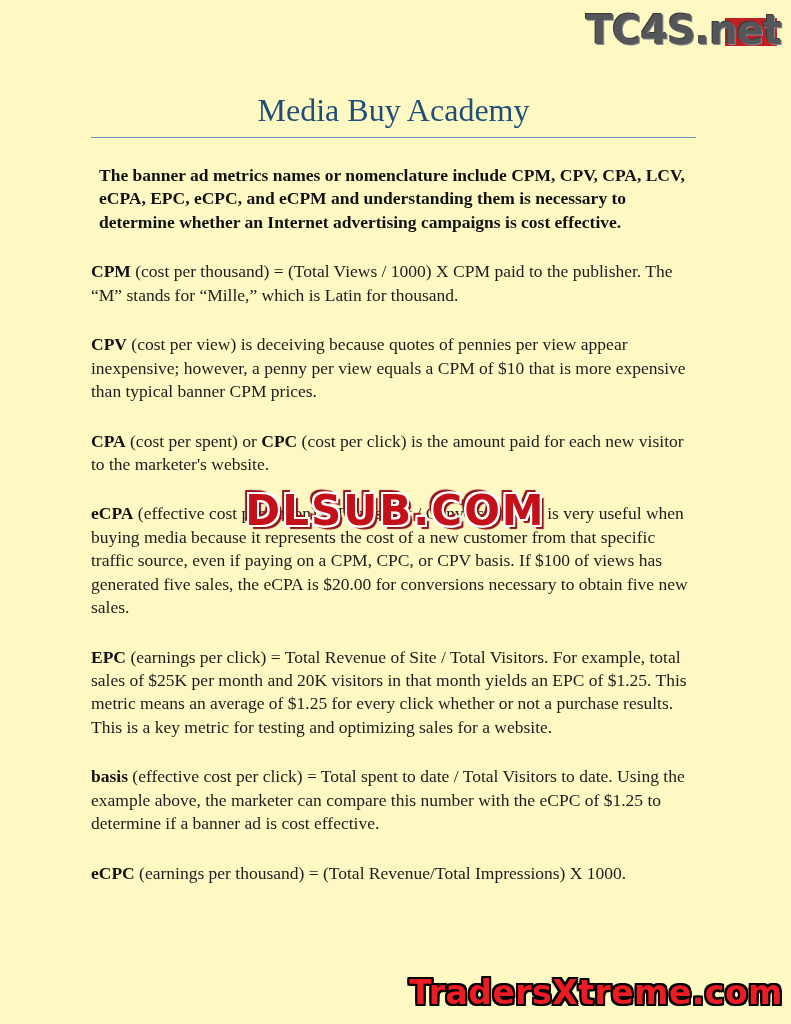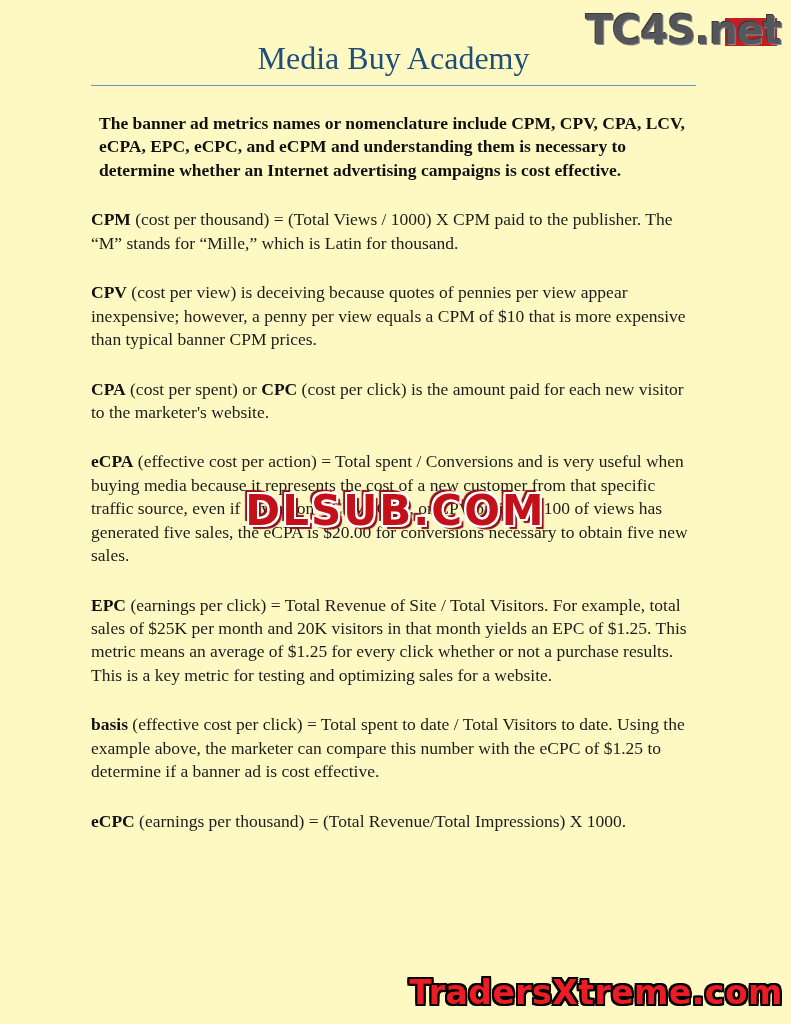--- a/index.html
+++ b/index.html
@@ -44,21 +44,21 @@
 
   .content {
     position: absolute;
     left: 91px;
     right: 95px;
     top: 0;
   }
 
   .doc-title {
     margin: 0;
-    padding-top: 40px;
+    padding-top: 92px;
     text-align: center;
     font-family: "Liberation Serif", serif;
     font-weight: 400;
     font-size: 32px;
     color: #1f4e79;
   }
 
   .title-rule {
     border: none;
     border-top: 1px solid #6a93c4;

